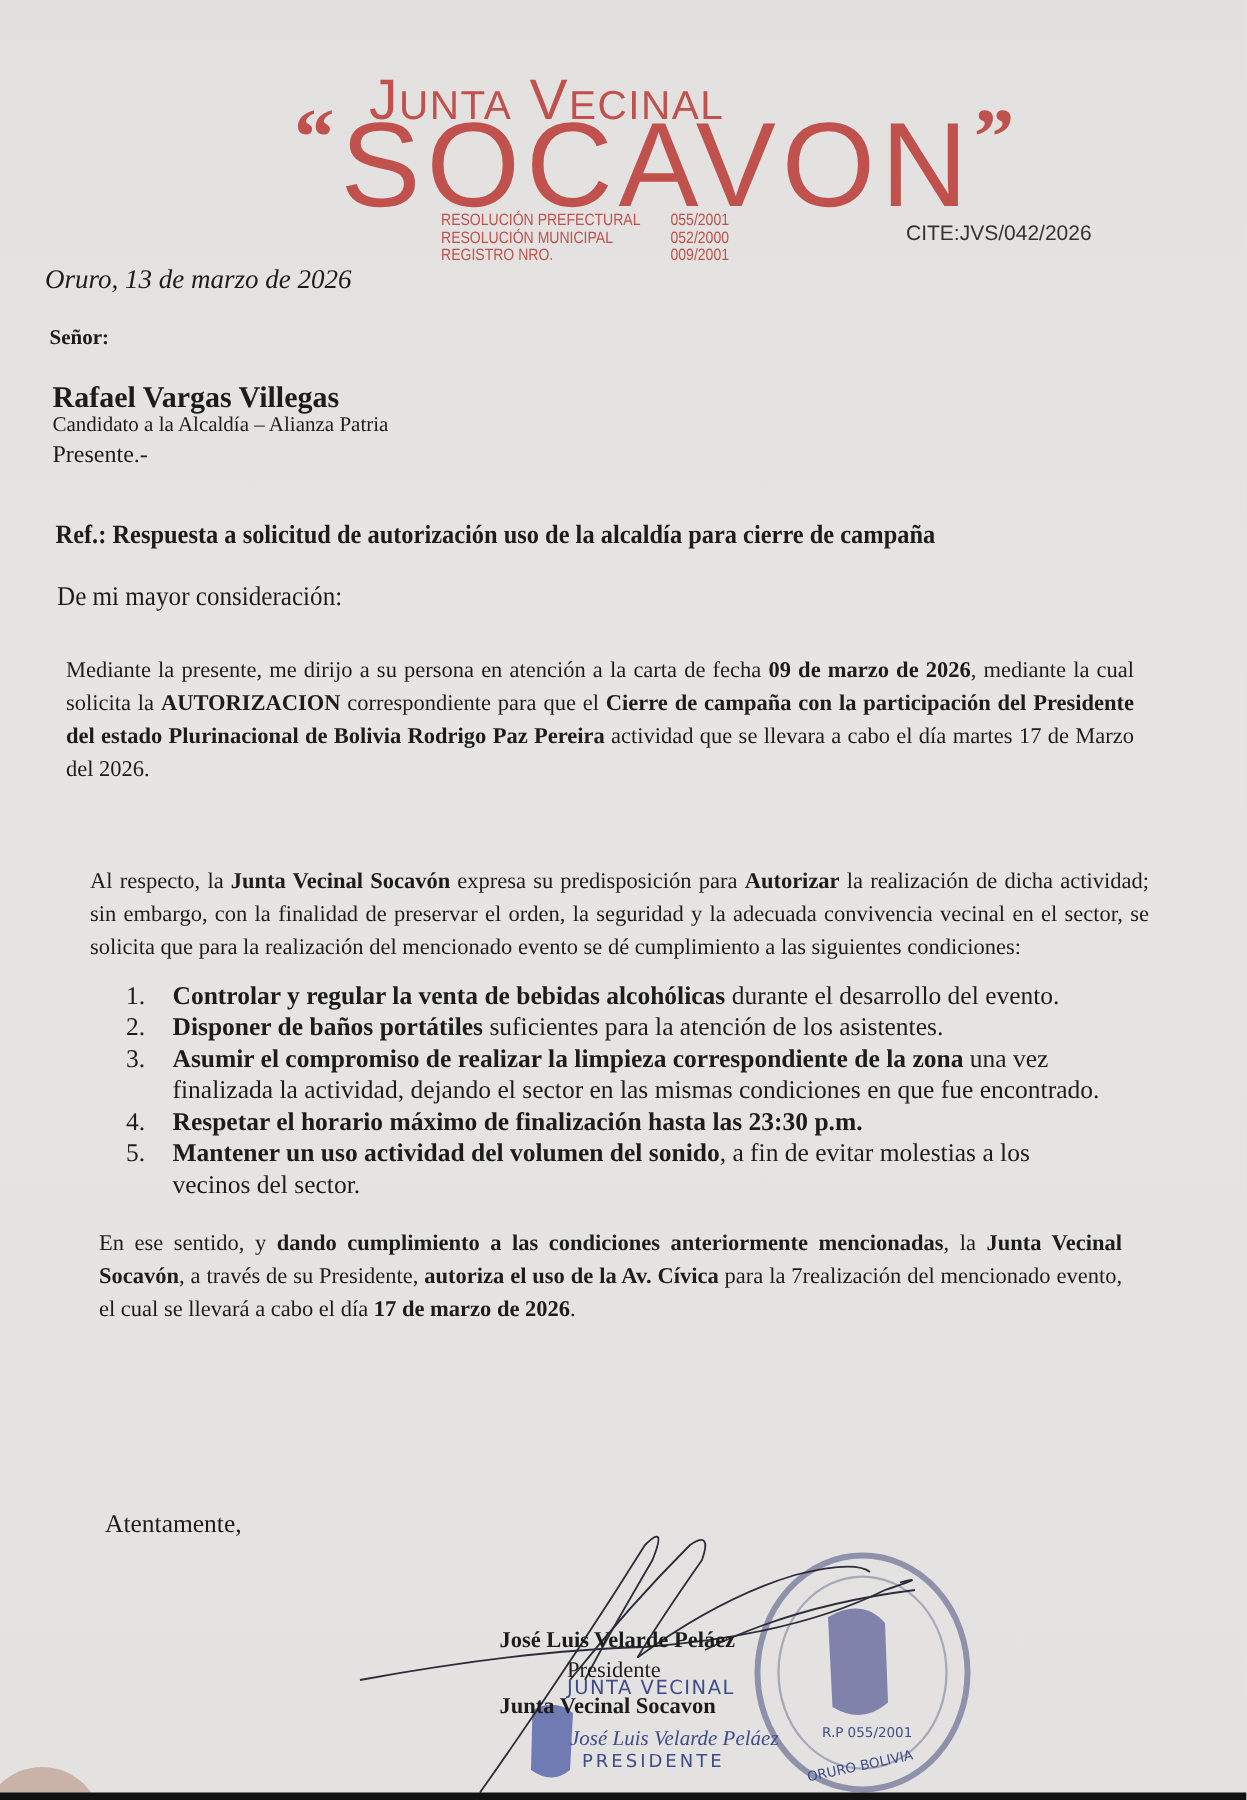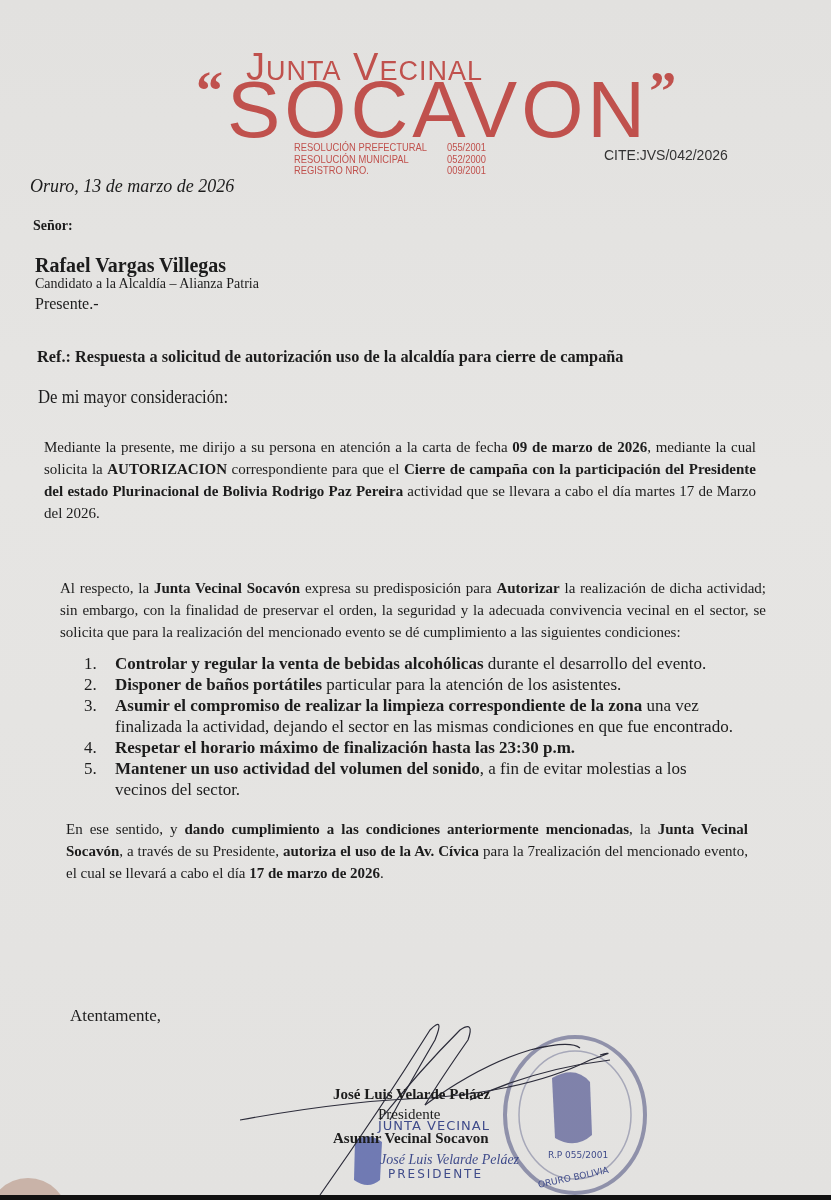--- a/index.html
+++ b/index.html
@@ -114,21 +114,21 @@
     <span>Al respecto, la </span><b>Junta Vecinal Socavón</b><span> expresa su predisposición para </span><b>Autorizar</b><span> la realización de dicha actividad; sin embargo, con la finalidad de preservar el orden, la seguridad y la adecuada convivencia vecinal en el sector, se solicita que para la realización del mencionado evento se dé cumplimiento a las siguientes condiciones:</span>
   </div>
 
   <ol class="conds">
     <li class="cond">
         <span class="num">1.</span>
         <span class="txt"><b>Controlar y regular la venta de bebidas alcohólicas</b><span> durante el desarrollo del evento.</span></span>
       </li>
     <li class="cond">
         <span class="num">2.</span>
-        <span class="txt"><b>Disponer de baños portátiles</b><span> particular para la atención de los asistentes.</span></span>
+        <span class="txt"><b>Disponer de baños portátiles</b><span> suficientes para la atención de los asistentes.</span></span>
       </li>
     <li class="cond">
         <span class="num">3.</span>
         <span class="txt"><b>Asumir el compromiso de realizar la limpieza correspondiente de la zona</b><span> una vez finalizada la actividad, dejando el sector en las mismas condiciones en que fue encontrado.</span></span>
       </li>
     <li class="cond">
         <span class="num">4.</span>
         <span class="txt"><b>Respetar el horario máximo de finalización hasta las 23:30 p.m.</b><span></span></span>
       </li>
     <li class="cond">
@@ -160,19 +160,19 @@
       <path d="M90 185 Q150 100 200 20 Q215 5 205 30 Q170 90 160 110"></path>
       <path d="M150 110 Q190 60 230 20 Q245 10 238 30 Q210 70 195 95"></path>
       <path d="M195 95 Q250 55 300 40 Q340 30 350 38"></path>
       <path d="M240 90 Q300 60 380 50"></path>
     </g>
   </svg>
 
   <div class="sig-name">José Luis Velarde Peláez</div>
   <div class="sig-role">Presidente</div>
   <div class="stamp-rect-1">JUNTA VECINAL</div>
-  <div class="sig-org">Asumir Vecinal Socavon</div>
+  <div class="sig-org">Junta Vecinal Socavon</div>
   <div class="stamp-rect-2">José Luis Velarde Peláez</div>
   <div class="stamp-rect-3">PRESIDENTE</div>
 </div>
 
 <div class="thumb"></div>
 <div class="bottom-bar"></div>
 
 </body></html>

